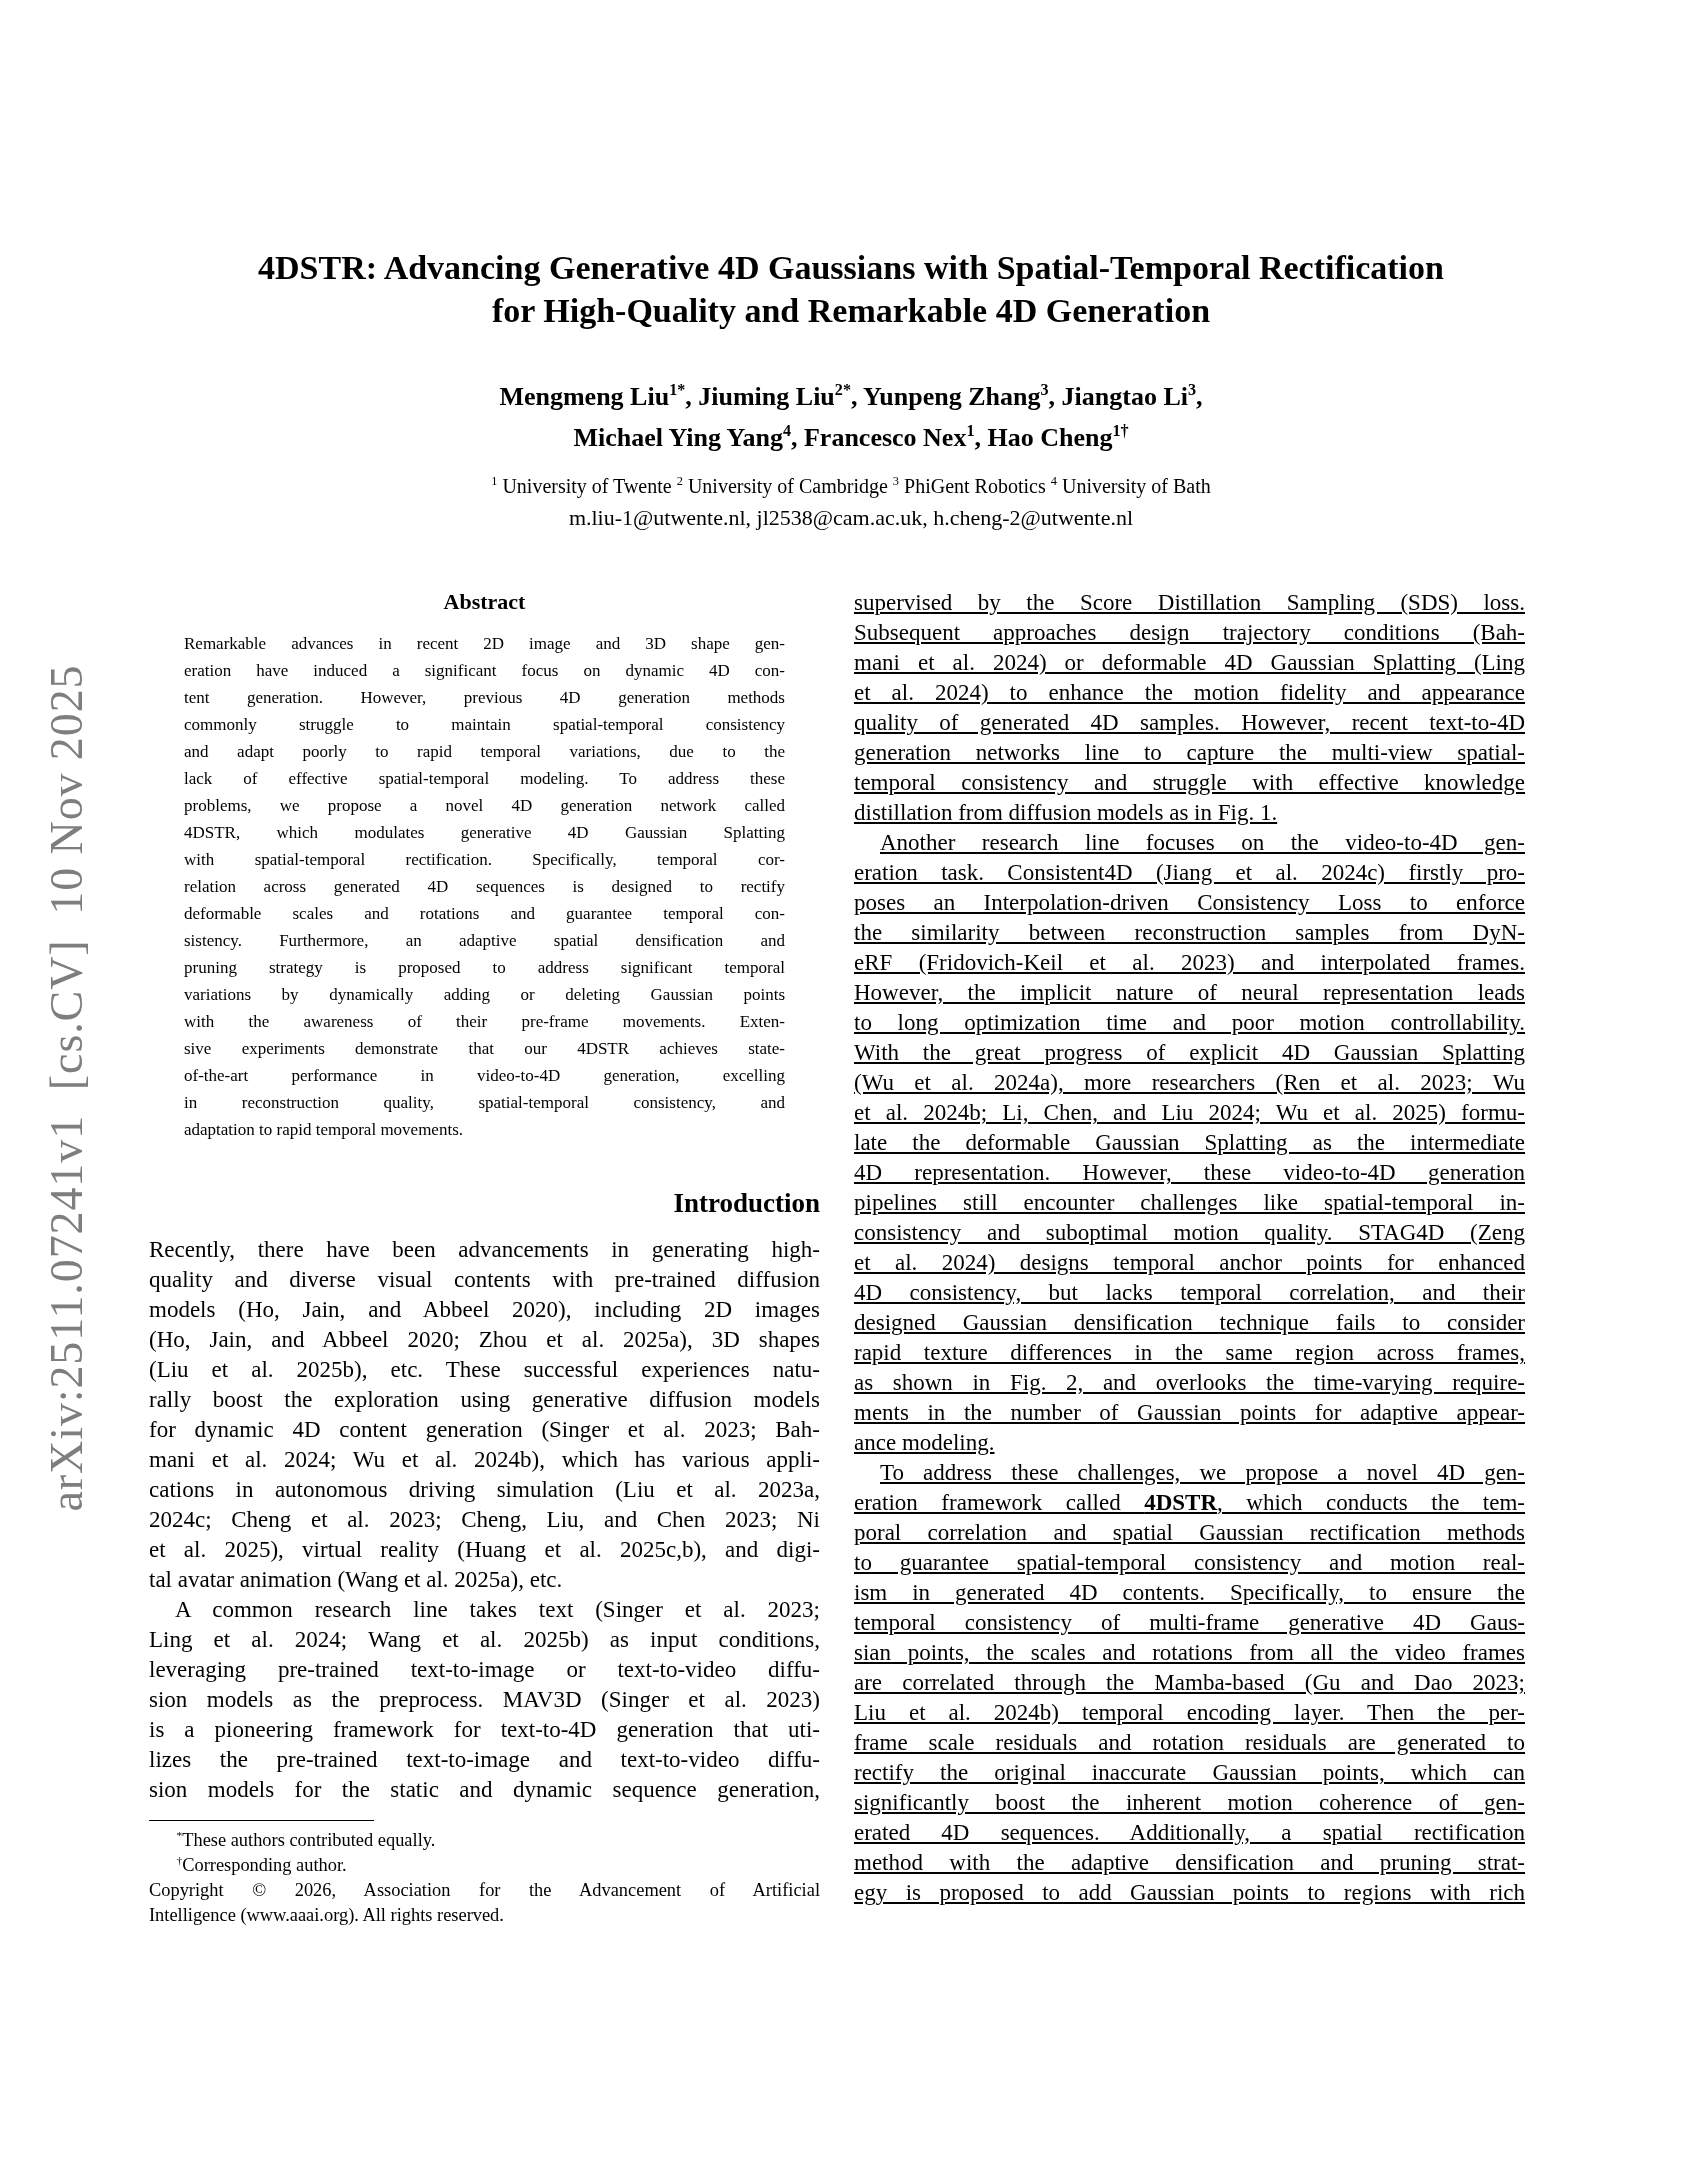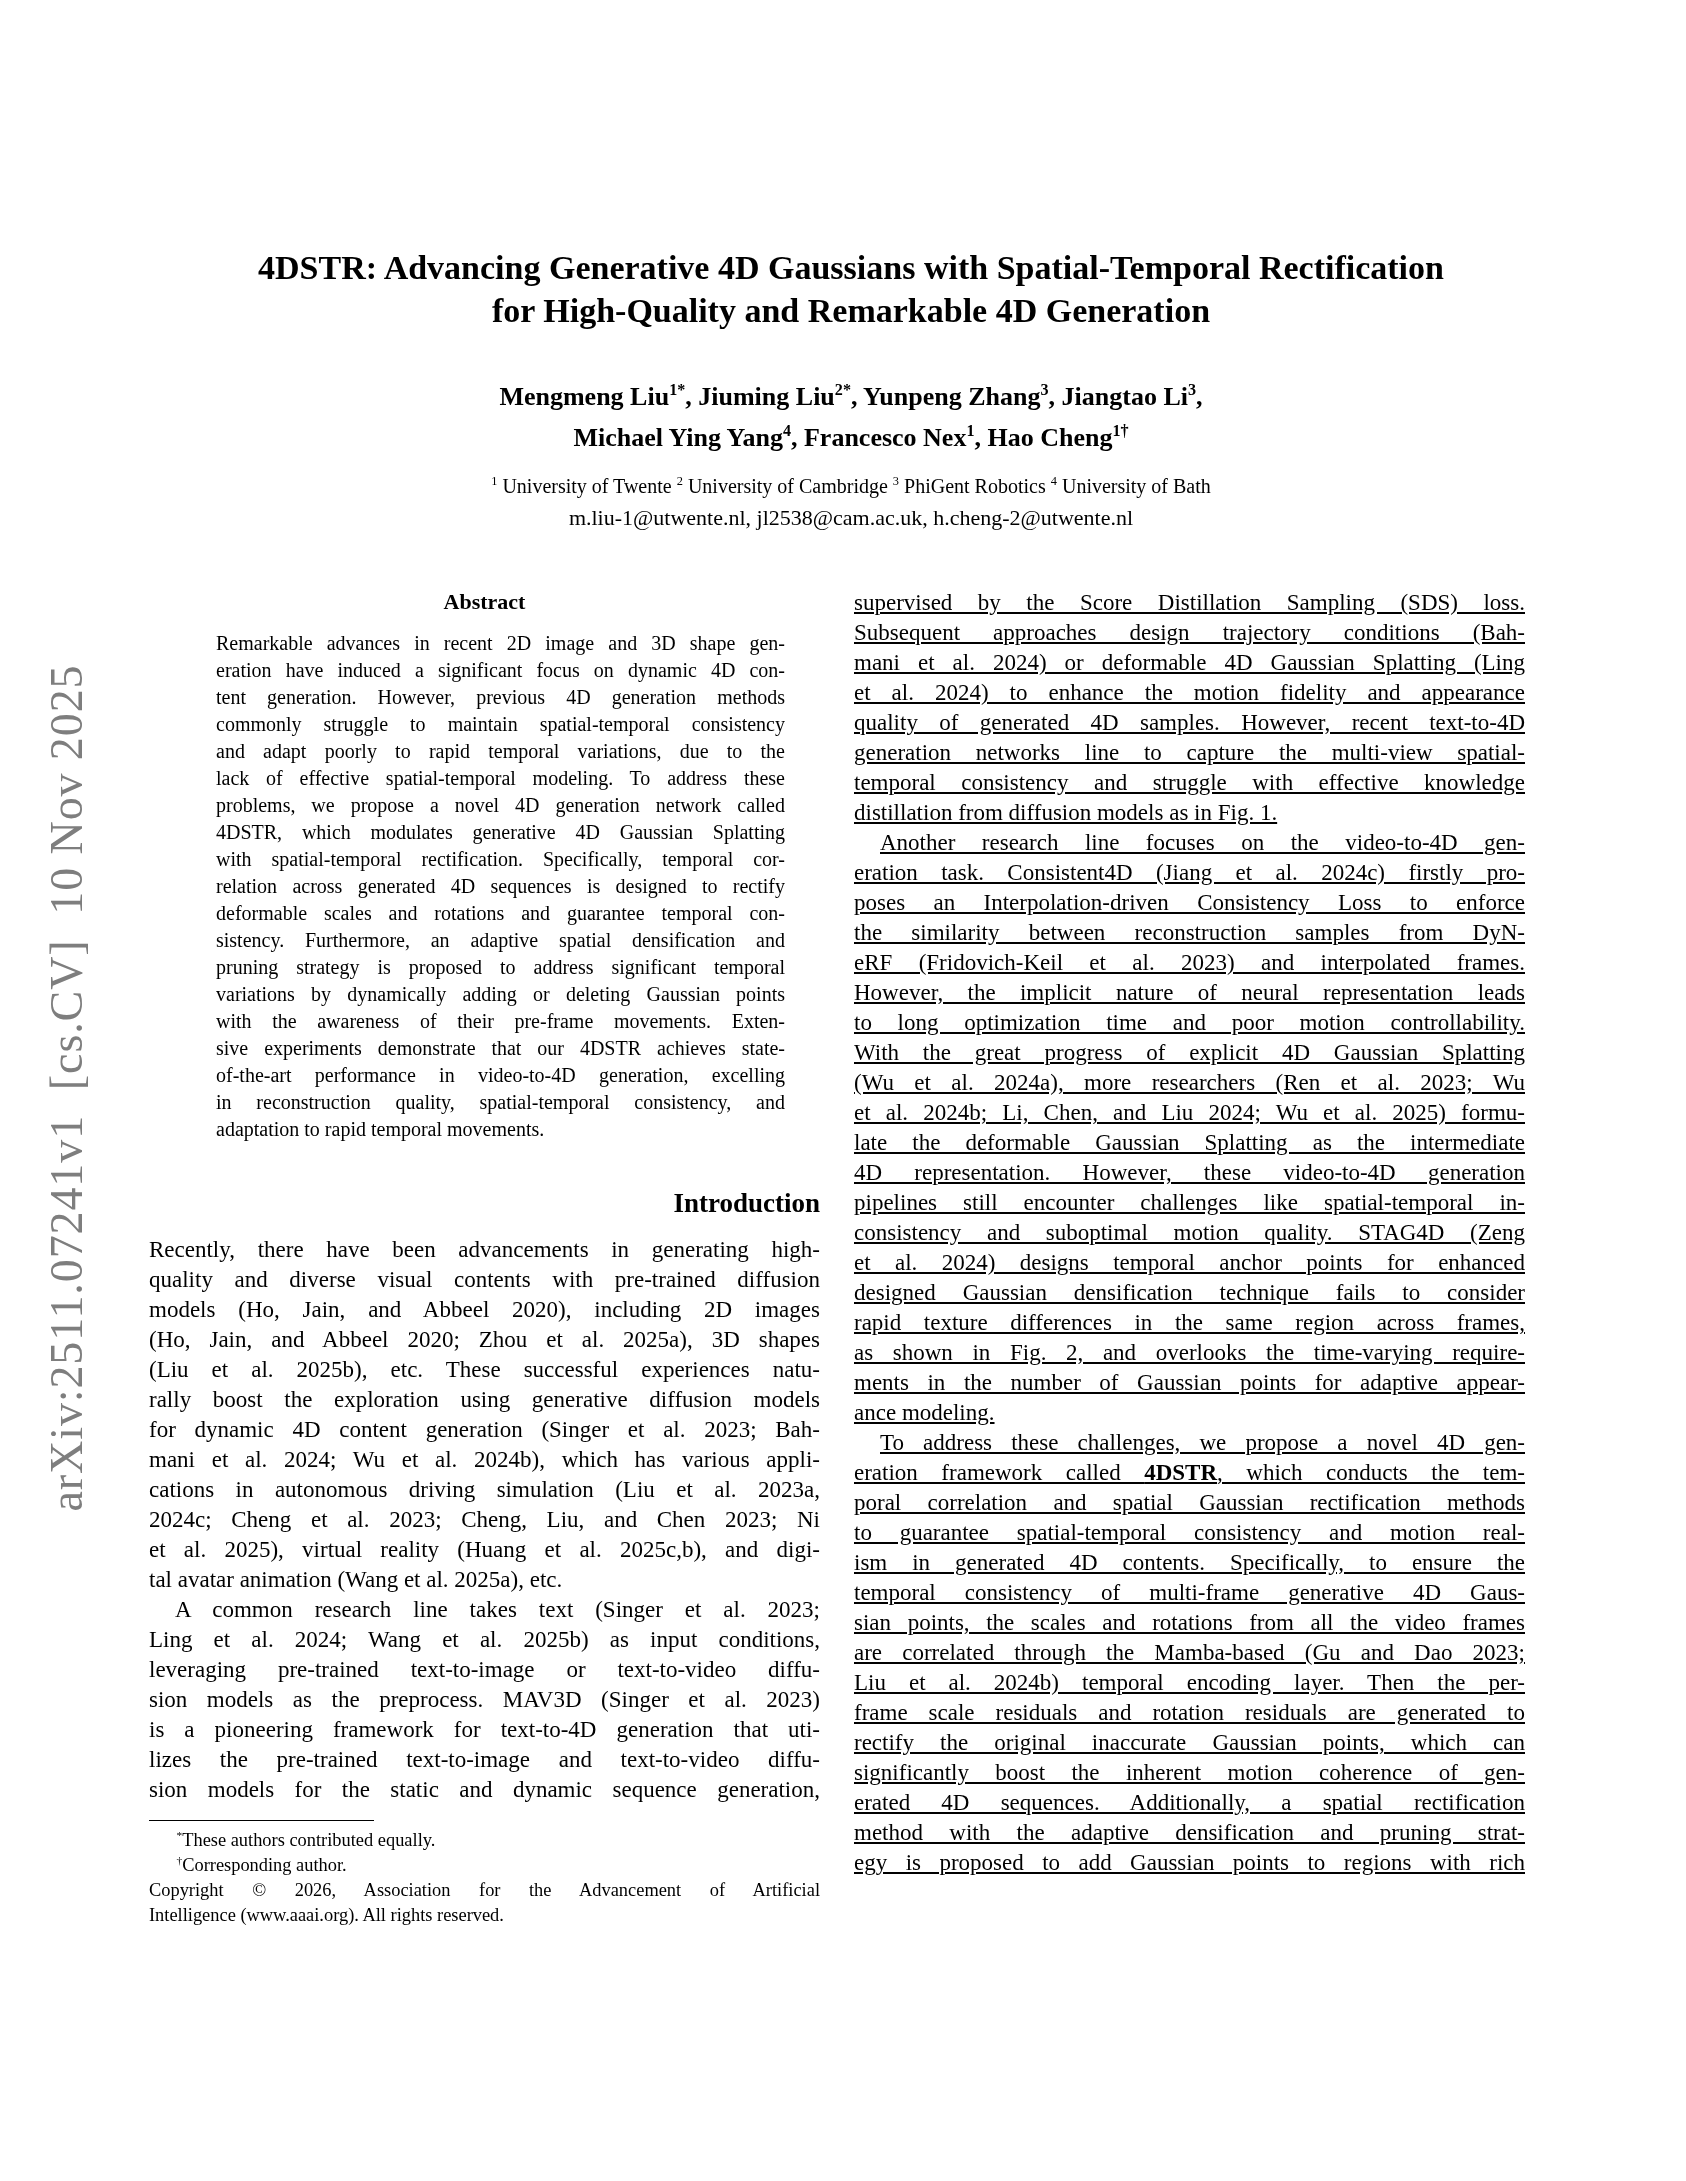--- a/index.html
+++ b/index.html
@@ -23,21 +23,21 @@
   .affil { margin-top:13px; font-size:20px; line-height:31px; }
   .emails { font-size:22px; line-height:31px; }
   sup { font-size:0.62em; line-height:0; }
   
   .col { position:absolute; top:588px; width:671px; }
   .col-left  { left:149px; }
   .col-right { left:854px;text-decoration:underline; }
   
   .abstract-wrap { margin:0 35px; }
   .abstract-heading { text-align:center; font-size:22px; font-weight:bold; line-height:27.5px; margin-bottom:14.7px; }
-  .abstract-body .line { font-size:20px; line-height:27px;margin-left:32px; }
+  .abstract-body .line { font-size:17px; line-height:27px; }
   
   .section-heading { text-align:right; font-size:27px; font-weight:bold; line-height:33px; margin-top:44px; margin-bottom:14.7px; }
   
   .line {
     font-size:23px; line-height:30px;
     text-align:justify; text-align-last:justify;
     white-space:normal;
   }
   .line.endline { text-align-last:left; }
   .para.indent .line:first-child { text-indent:26px; }
@@ -153,20 +153,21 @@
           <div class="line">However, the implicit nature of neural representation leads</div>
           <div class="line">to long optimization time and poor motion controllability.</div>
           <div class="line">With the great progress of explicit 4D Gaussian Splatting</div>
           <div class="line">(Wu et al. 2024a), more researchers (Ren et al. 2023; Wu</div>
           <div class="line">et al. 2024b; Li, Chen, and Liu 2024; Wu et al. 2025) formu-</div>
           <div class="line">late the deformable Gaussian Splatting as the intermediate</div>
           <div class="line">4D representation. However, these video-to-4D generation</div>
           <div class="line">pipelines still encounter challenges like spatial-temporal in-</div>
           <div class="line">consistency and suboptimal motion quality. STAG4D (Zeng</div>
           <div class="line">et al. 2024) designs temporal anchor points for enhanced</div>
+          <div class="line">4D consistency, but lacks temporal correlation, and their</div>
           <div class="line">designed Gaussian densification technique fails to consider</div>
           <div class="line">rapid texture differences in the same region across frames,</div>
           <div class="line">as shown in Fig. 2, and overlooks the time-varying require-</div>
           <div class="line">ments in the number of Gaussian points for adaptive appear-</div>
           <div class="line endline">ance modeling.</div>
         </div>
         <div class="para indent">
           <div class="line">To address these challenges, we propose a novel 4D gen-</div>
           <div class="line">eration framework called <b>4DSTR</b>, which conducts the tem-</div>
           <div class="line">poral correlation and spatial Gaussian rectification methods</div>

